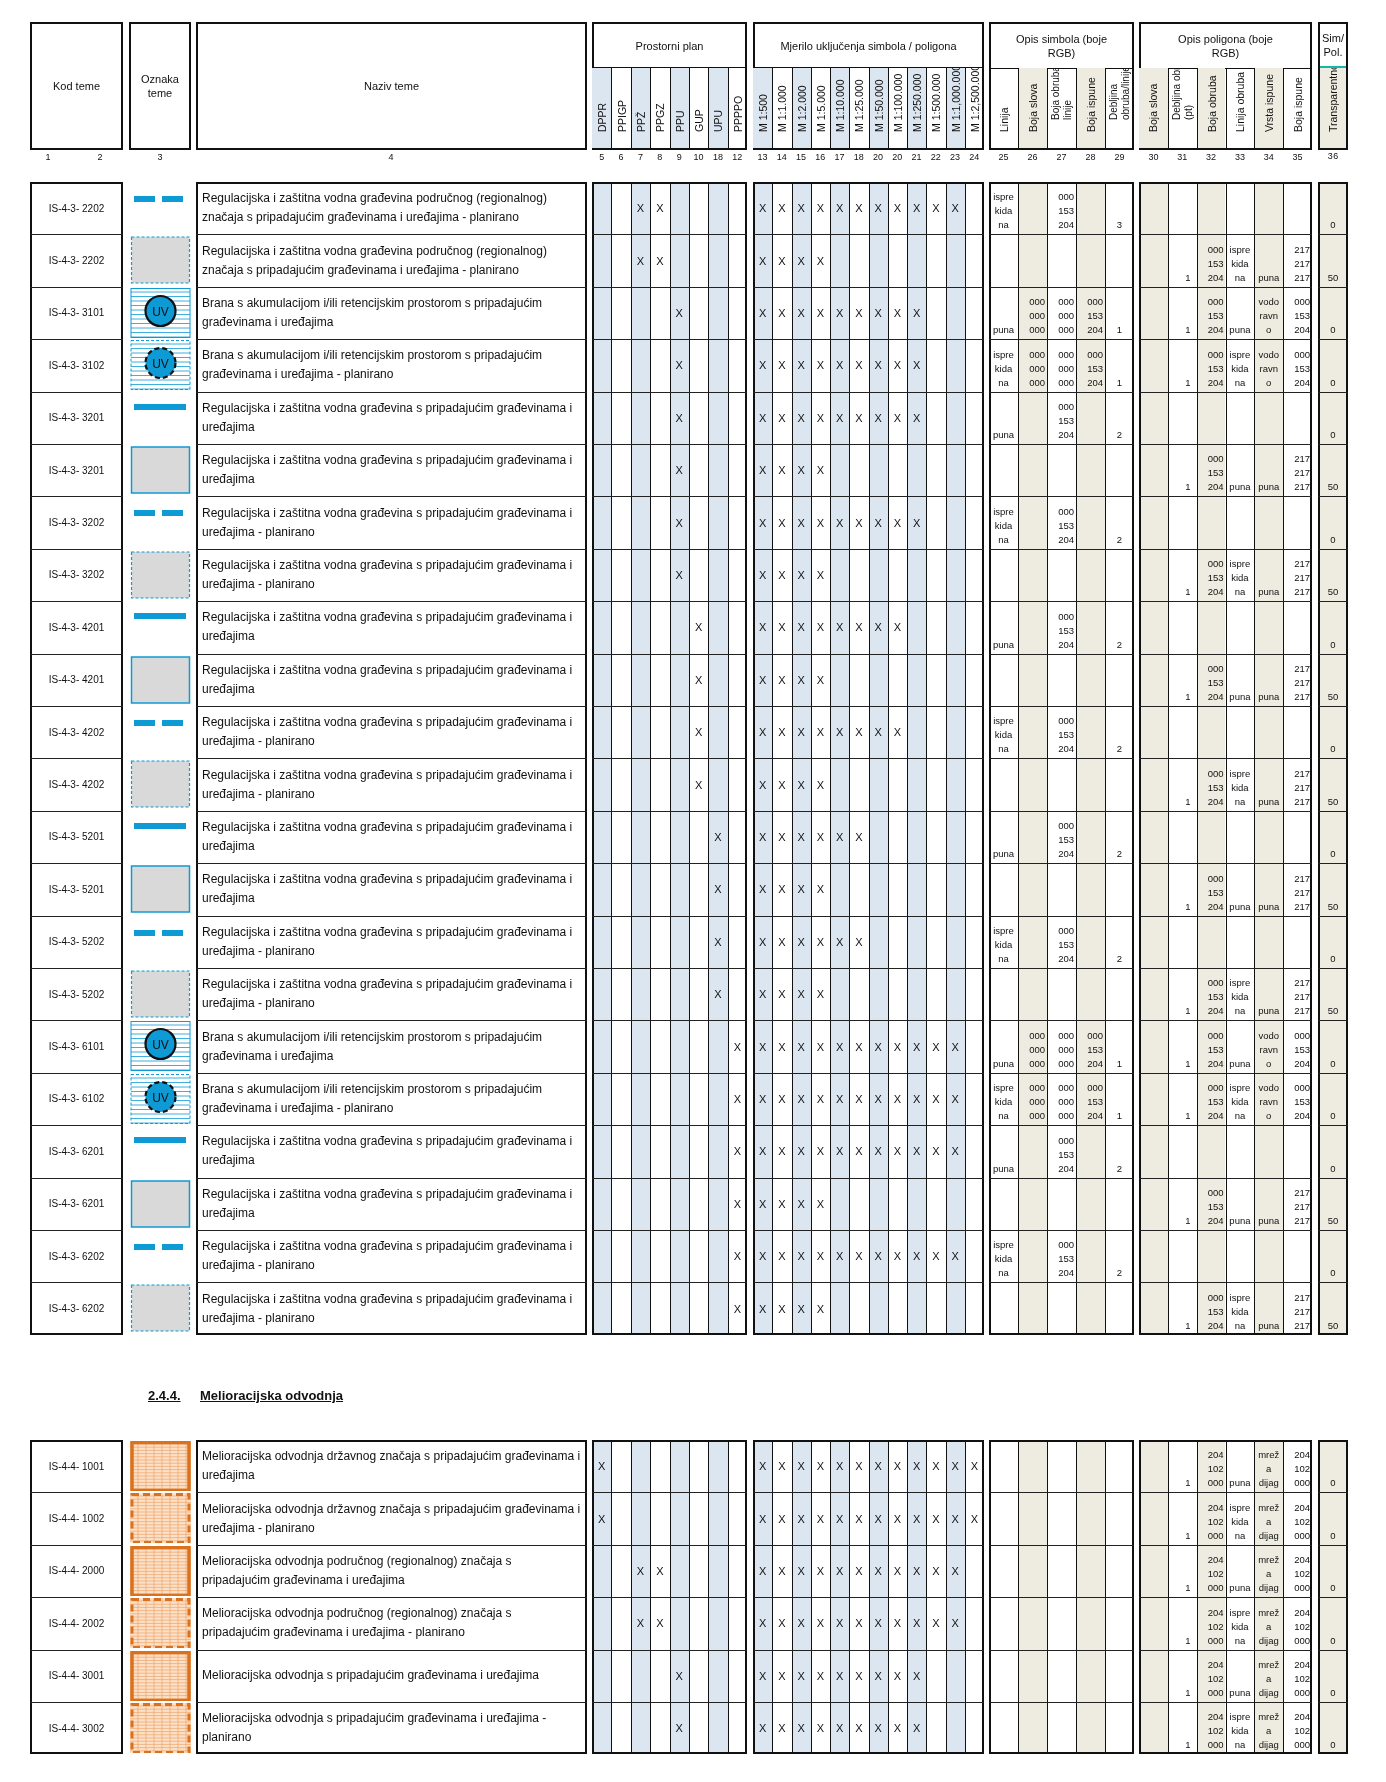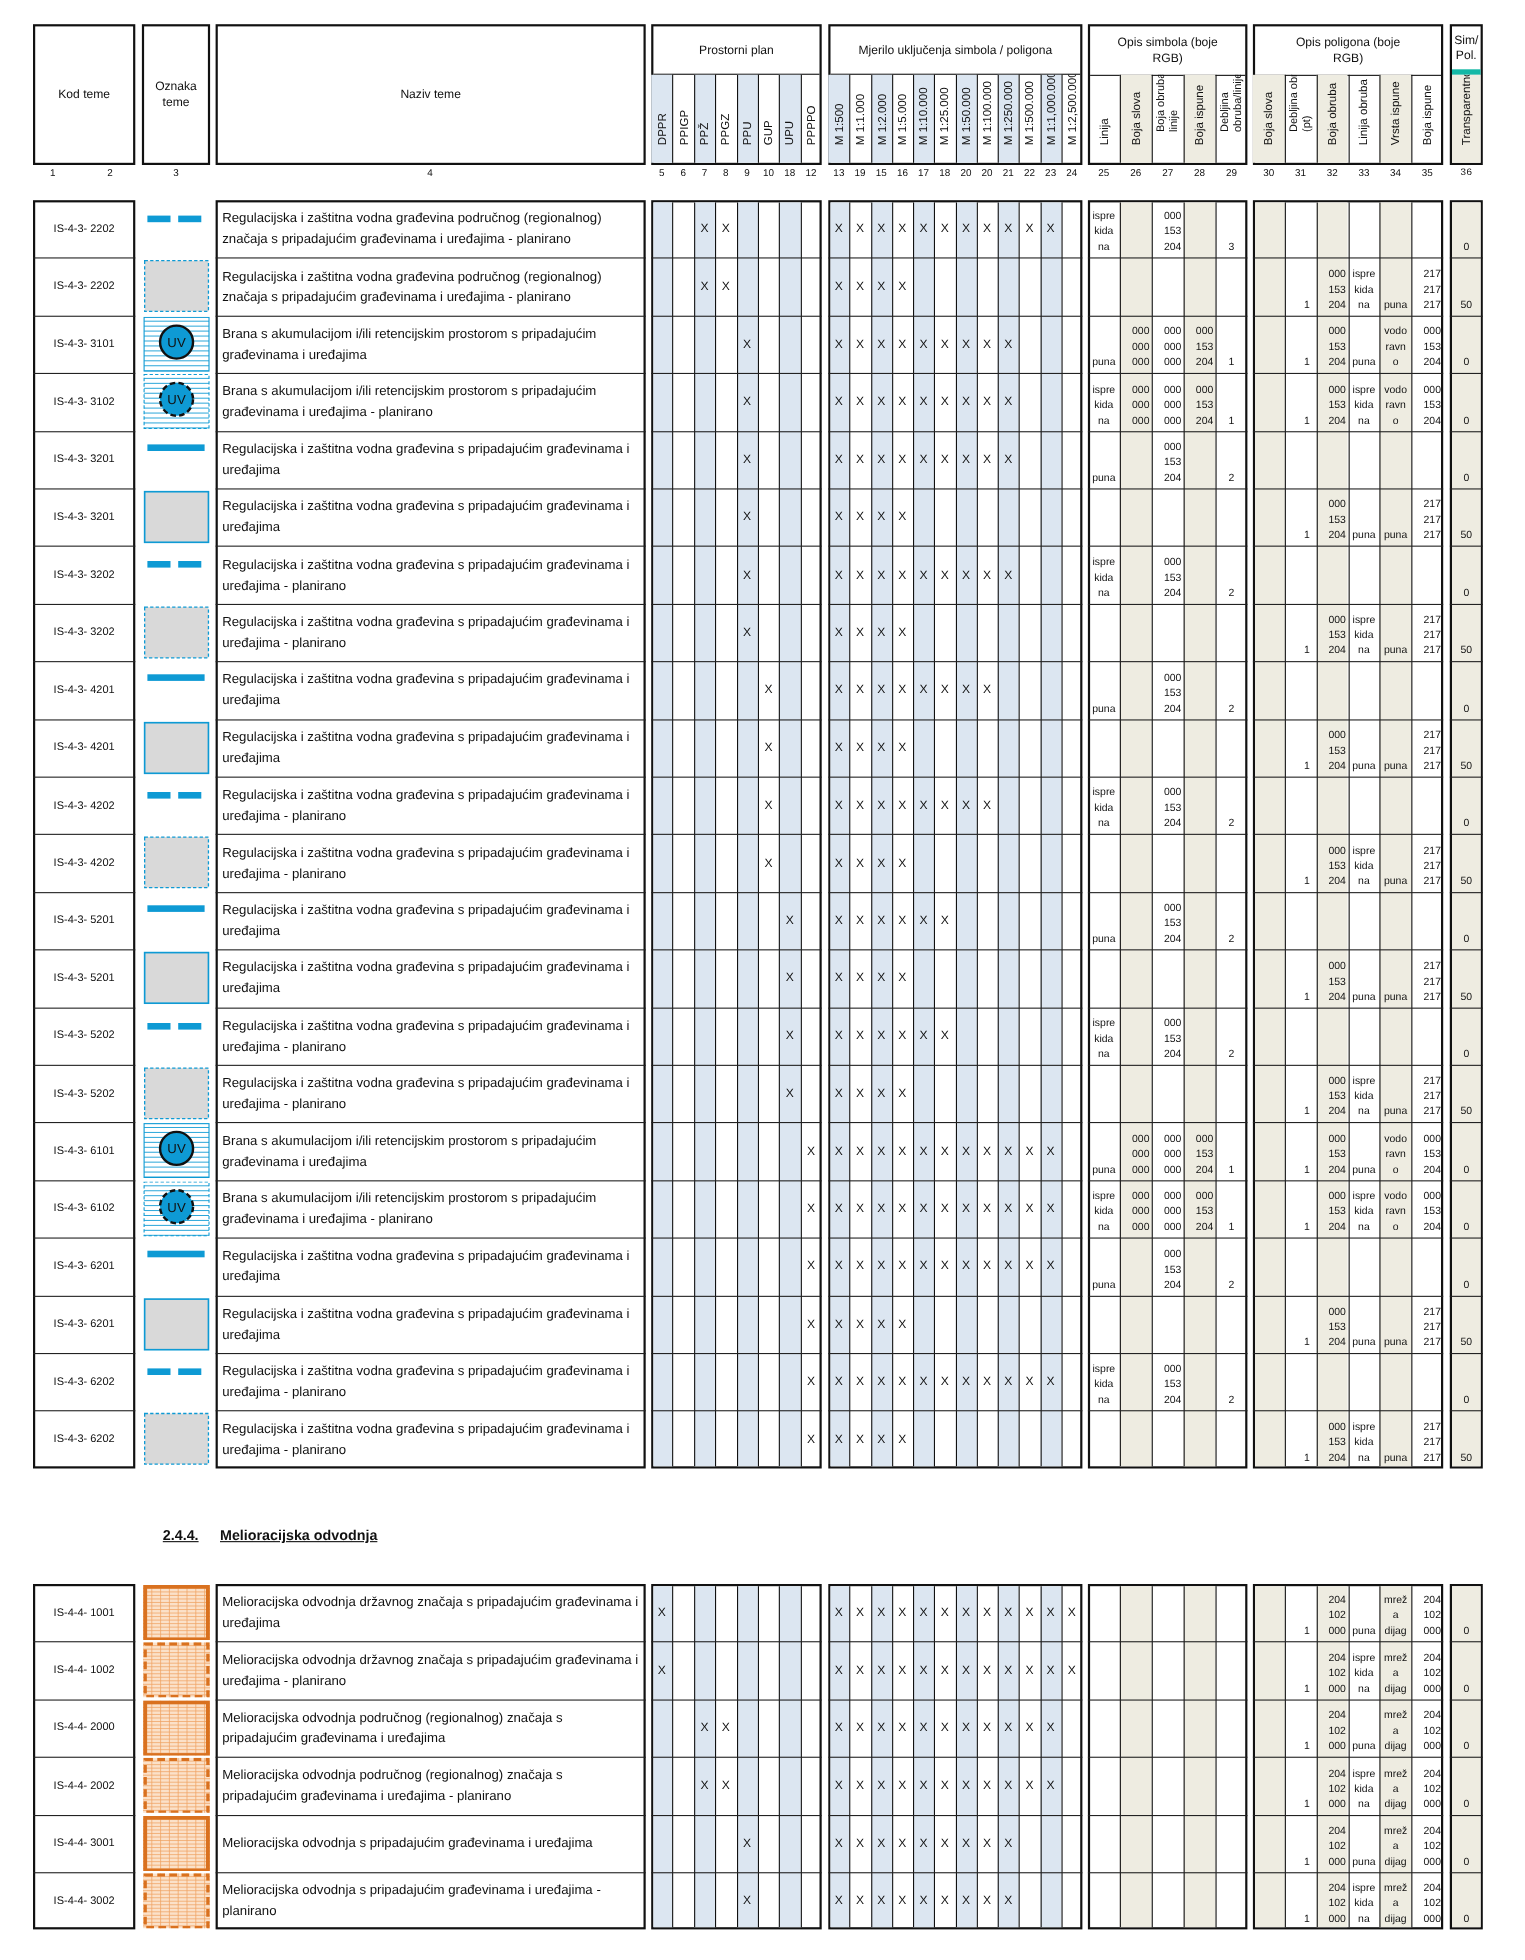--- a/index.html
+++ b/index.html
@@ -156,21 +156,21 @@
         </div>
         <div class="vcell tan" style="left: 113.333px; top: 44px; width: 28.8333px; height: 80px;">
           <span>Vrsta ispune</span>
         </div>
         <div class="vcell " style="left: 142.167px; top: 44px; width: 28.8333px; height: 80px;">
           <span>Boja ispune</span>
         </div>
       </div>
   </div>
   <div class="box" style="left:1318px;top:22px;width:30px;height:128px;">
-    <div class="htitle" style="left:0;top:0;right:0;height:44px;border-bottom:5px solid #14b8a6;padding:0 2px;">
+    <div class="htitle" style="left:0;top:0;right:0;height:44px;border-bottom:2px solid #14b8a6;padding:0 2px;">
         <span>Sim/ Pol.</span>
       </div>
     <div class="vcell tan" style="left:0;top:44px;width:100%;bottom:0;border-left:none;">
         <span>Transparentnost</span>
       </div>
   </div>
 
   <div id="col-numbers">
       <div class="num" style="left: 48px;">1</div>
       <div class="num" style="left: 100px;">2</div>
@@ -178,21 +178,21 @@
       <div class="num" style="left: 391px;">4</div>
       <div class="num" style="left: 601.688px;">5</div>
       <div class="num" style="left: 621.062px;">6</div>
       <div class="num" style="left: 640.438px;">7</div>
       <div class="num" style="left: 659.812px;">8</div>
       <div class="num" style="left: 679.188px;">9</div>
       <div class="num" style="left: 698.562px;">10</div>
       <div class="num" style="left: 717.938px;">18</div>
       <div class="num" style="left: 737.312px;">12</div>
       <div class="num" style="left: 762.625px;">13</div>
-      <div class="num" style="left: 781.875px;">19</div>
+      <div class="num" style="left: 781.875px;">14</div>
       <div class="num" style="left: 801.125px;">15</div>
       <div class="num" style="left: 820.375px;">16</div>
       <div class="num" style="left: 839.625px;">17</div>
       <div class="num" style="left: 858.875px;">18</div>
       <div class="num" style="left: 878.125px;">20</div>
       <div class="num" style="left: 897.375px;">20</div>
       <div class="num" style="left: 916.625px;">21</div>
       <div class="num" style="left: 935.875px;">22</div>
       <div class="num" style="left: 955.125px;">23</div>
       <div class="num" style="left: 974.375px;">24</div>

